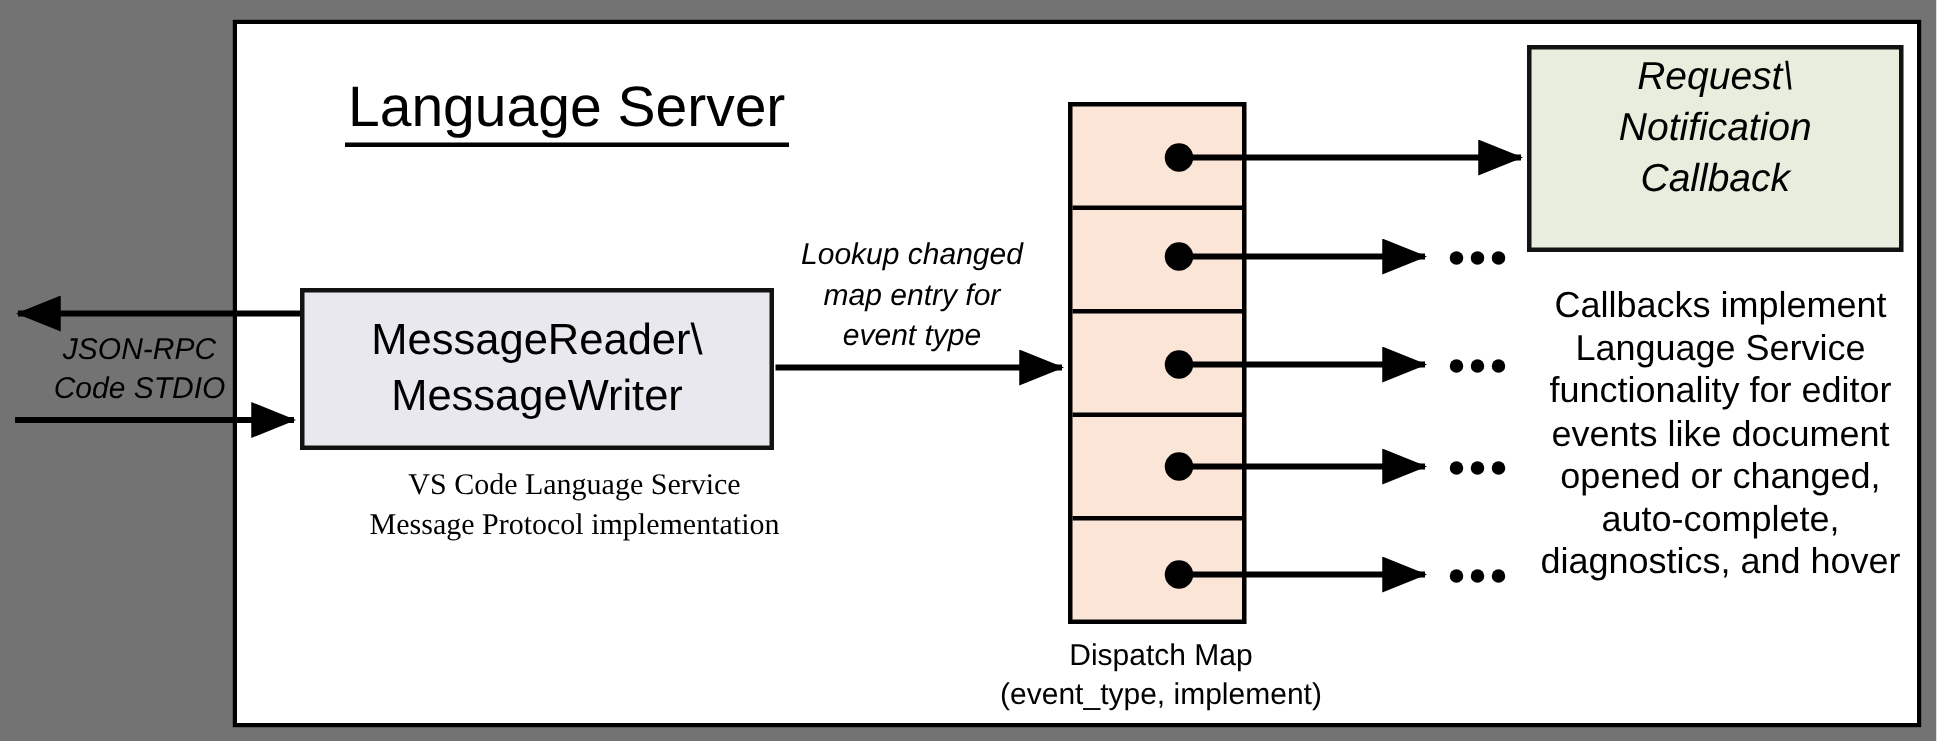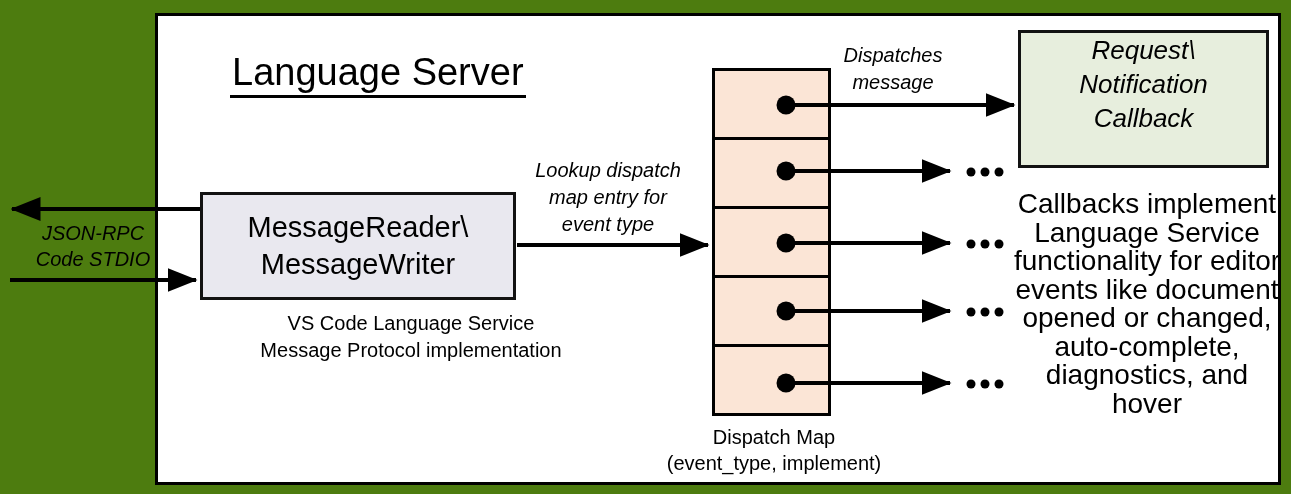--- a/index.html
+++ b/index.html
@@ -7,21 +7,21 @@
     padding: 0;
     background: #ffffff;
     font-family: "Liberation Sans", sans-serif;
     color: #000;
   }
   .canvas {
     position: relative;
     width: 1291px;
     height: 494px;
     overflow: hidden;
-    background: #4d7c0f;
+    background: #737373;
   }
   .abs { position: absolute; box-sizing: border-box; }
 
   .outer-box {
     left: 155px; top: 13px; width: 1126px; height: 472px;
     border: 3px solid #000; background: #fff; z-index: 1;
   }
   .title {
     left: 230px; top: 50px; z-index: 6;
     font-size: 38px; line-height: 44px; letter-spacing: 0px;
@@ -39,22 +39,22 @@
     font-style: italic; font-size: 20px; line-height: 26px;
   }
   .reader-box {
     left: 200px; top: 192px; width: 316px; height: 108px;
     background: #e9e8ef; border: 3px solid #121212; z-index: 2;
     display: flex; align-items: center; justify-content: center;
     text-align: center; font-size: 29px; line-height: 37px;
     white-space: pre-line;
   }
   .reader-caption {
-    left: 256px; top: 310px; width: 310px;
-    font-size: 20px; line-height: 27px;
+    left: 228px; top: 310px; width: 310px;
+    font-size: 20px; line-height: 27px; font-family: Liberation Serif, serif;
   }
   .lookup-label {
     left: 505px; top: 157px; width: 206px;
     font-style: italic; font-size: 20px; line-height: 27px;
   }
   .dispatch-map {
     left: 712px; top: 68px; width: 119px; height: 348px;
     background: #fbe5d6; border: 3px solid #000; z-index: 2;
     display: flex; flex-direction: column;
   }
@@ -71,21 +71,21 @@
   .callback-box {
     left: 1018px; top: 30px; width: 251px; height: 138px;
     background: #e7eedd; border: 3px solid #121212; z-index: 2;
     display: flex; align-items: flex-start; justify-content: center;
     text-align: center; font-size: 26px; line-height: 34px;
     white-space: pre-line;
     font-style: italic;
   }
   .callbacks-note {
     left: 1007px; top: 190px; width: 280px;
-    font-size: 28px; line-height: 28.5px;
+    font-size: 24px; line-height: 28.5px;
   }
   .overlay {
     position: absolute; left: 0; top: 0; width: 1291px; height: 494px;
     z-index: 5; pointer-events: none;
   }
 </style>
 </head>
 <body>
 
 <div class="canvas">
@@ -100,37 +100,35 @@
 Code STDIO</div>
 
   <div class="abs reader-box" style="background: rgb(233, 232, 239);">
     <span>MessageReader\
 MessageWriter</span>
   </div>
 
   <div class="abs label reader-caption">VS Code Language Service
 Message Protocol implementation</div>
 
-  <div class="abs label lookup-label">Lookup dispatch
+  <div class="abs label lookup-label">Lookup changed
 map entry for
 event type</div>
 
   <div class="abs dispatch-map" style="background: rgb(251, 229, 214);">
     <div class="cell"></div>
     <div class="cell"></div>
     <div class="cell"></div>
     <div class="cell"></div>
     <div class="cell"></div>
   </div>
 
   <div class="abs label map-caption">Dispatch Map
 (event_type, implement)</div>
 
-  <div class="abs label dispatches-label">Dispatches
-message</div>
 
   <div class="abs callback-box" style="background: rgb(231, 238, 221);">
     <span>Request\
 Notification
 Callback</span>
   </div>
 
   <div class="abs label callbacks-note">Callbacks implement
 Language Service
 functionality for editor

